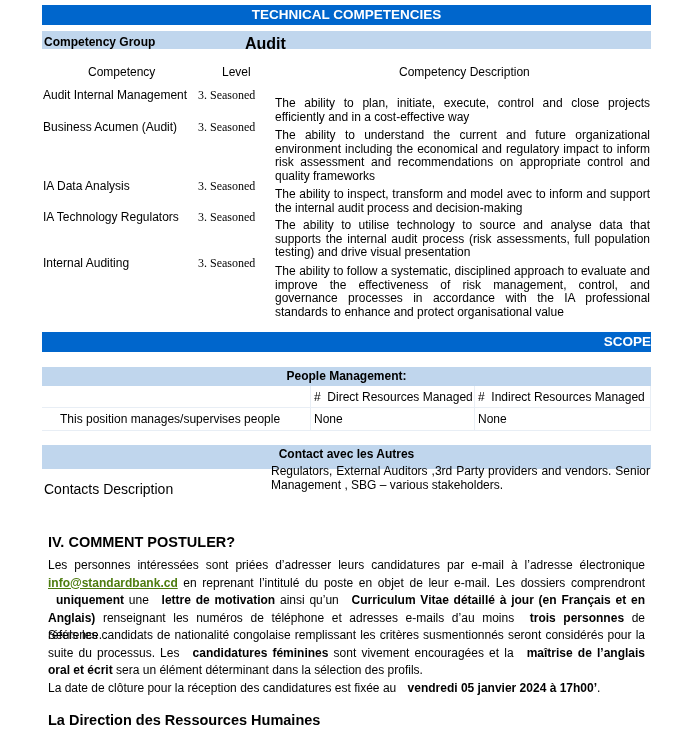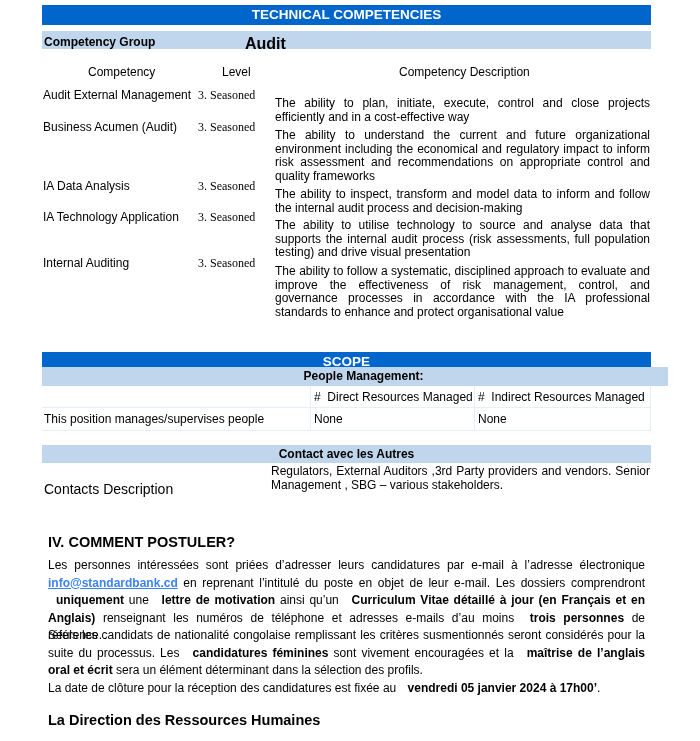--- a/index.html
+++ b/index.html
@@ -15,80 +15,80 @@
   .lightrow {
     position: absolute; left: 42px; width: 609px; background: #c0d6ed;
   }
   .comp-row { position: absolute; left: 43px; width: 608px; font-size: 12px; line-height: 13.6px; }
   .comp-row .name { position: absolute; left: 0; top: 0; width: 150px; }
   .comp-row .level { position: absolute; left: 155px; top: 0; width: 70px; font-family: Liberation Serif, serif; }
   .comp-row .desc { position: absolute; left: 232px; top: 8px; width: 375px; text-align: justify; }
   .hdr { position: absolute; font-size: 12px; }
   .p { position: absolute; left: 48px; width: 597px; font-size: 12px; line-height: 17.5px; text-align: justify; }
   .p b { font-weight: bold; margin-left: 8px; }
-  a.email { color: #3b82f6; text-decoration: underline; font-weight: bold; }
+  a.email { color: #4d7c0f; text-decoration: underline; font-weight: bold; }
   .vline { position: absolute; width: 1px; background: #e8eef5; }
   .hline { position: absolute; height: 1px; background: #e8eef5; }
 </style>
 </head>
 <body>
 
 <div class="band" style="top:5px;">TECHNICAL COMPETENCIES</div>
 <div class="lightrow" style="top:31px;height:18px;">
   <span class="abs" style="left:2px;top:4px;font-weight:bold;font-size:12px;">Competency Group</span>
   <span class="abs" style="left:175px;top:4px;font-weight:bold;font-size:16px;margin-left:28px;">Audit</span>
 </div>
 
 <span class="hdr" style="left:88px;top:65px;text-align:center;">Competency</span>
 <span class="hdr" style="left:222px;top:65px;">Level</span>
 <span class="hdr" style="left:399px;top:65px;">Competency Description</span>
 
 <div class="comp-row" style="top:89px;">
-  <span class="name">Audit External Management</span>
+  <span class="name">Audit Internal Management</span>
   <span class="level">3. Seasoned</span>
   <span class="desc">The ability to plan, initiate, execute, control and close projects efficiently and in a cost-effective way</span>
 </div>
 <div class="comp-row" style="top:121px;">
   <span class="name">Business Acumen (Audit)</span>
   <span class="level">3. Seasoned</span>
   <span class="desc">The ability to understand the current and future organizational environment including the economical and regulatory impact to inform risk assessment and recommendations on appropriate control and quality frameworks</span>
 </div>
 <div class="comp-row" style="top:180px;">
   <span class="name">IA Data Analysis</span>
   <span class="level">3. Seasoned</span>
-  <span class="desc">The ability to inspect, transform and model data to inform and follow the internal audit process and decision-making</span>
+  <span class="desc">The ability to inspect, transform and model avec to inform and support the internal audit process and decision-making</span>
 </div>
 <div class="comp-row" style="top:211px;">
-  <span class="name">IA Technology Application</span>
+  <span class="name">IA Technology Regulators</span>
   <span class="level">3. Seasoned</span>
   <span class="desc">The ability to utilise technology to source and analyse data that supports the internal audit process (risk assessments, full population testing) and drive visual presentation</span>
 </div>
 <div class="comp-row" style="top:257px;">
   <span class="name">Internal Auditing</span>
   <span class="level">3. Seasoned</span>
   <span class="desc">The ability to follow a systematic, disciplined approach to evaluate and improve the effectiveness of risk management, control, and governance processes in accordance with the IA professional standards to enhance and protect organisational value</span>
 </div>
 
-<div class="band" style="top:352px;">SCOPE</div>
+<div class="band" style="top:332px;text-align:right;">SCOPE</div>
 
-<div class="lightrow" style="top:367px;height:19px;text-align:center;line-height:19px;font-weight:bold;font-size:12px;padding-left:17px;">People Management:</div>
+<div class="lightrow" style="top:367px;height:19px;text-align:center;line-height:19px;font-weight:bold;font-size:12px;">People Management:</div>
 
 <div class="hline" style="left:42px;top:407px;width:609px;"></div>
 <div class="hline" style="left:42px;top:430px;width:609px;"></div>
 <div class="vline" style="left:310px;top:386px;height:45px;"></div>
 <div class="vline" style="left:474px;top:386px;height:45px;"></div>
 <div class="vline" style="left:650px;top:386px;height:45px;"></div>
 
 <span class="abs" style="left:314px;top:390px;font-size:12px;white-space:pre;">#  Direct Resources Managed</span>
 <span class="abs" style="left:478px;top:390px;font-size:12px;white-space:pre;">#  Indirect Resources Managed</span>
-<span class="abs" style="left:44px;top:412px;font-size:12px;">This position manages/supervises people</span>
+<span class="abs" style="left:60px;top:412px;font-size:12px;">This position manages/supervises people</span>
 <span class="abs" style="left:314px;top:412px;font-size:12px;">None</span>
 <span class="abs" style="left:478px;top:412px;font-size:12px;">None</span>
 
-<div class="lightrow" style="top:445px;height:18px;text-align:center;line-height:18px;font-weight:bold;font-size:12px;">Contact avec les Autres</div>
+<div class="lightrow" style="top:445px;height:24px;text-align:center;line-height:18px;font-weight:bold;font-size:12px;">Contact avec les Autres</div>
 <span class="abs" style="left:44px;top:481px;font-size:14px;">Contacts Description</span>
 <span class="abs" style="left:271px;top:465px;width:379px;font-size:12px;line-height:13.8px;text-align:justify;">Regulators, External Auditors ,3rd Party providers and vendors. Senior Management , SBG – various stakeholders.</span>
 
 <div class="abs" style="left:48px;top:534px;font-size:14.5px;font-weight:bold;">IV. COMMENT POSTULER?</div>
 
 <div class="p" style="top:557px;"><span>Les personnes intéressées sont priées d’adresser leurs candidatures par e-mail à l’adresse électronique </span><a class="email" href="#">info@standardbank.cd</a><span> en reprenant l’intitulé du poste en objet de leur e-mail. Les dossiers comprendront </span><b>uniquement</b><span> une </span><b>lettre de motivation</b><span> ainsi qu’un </span><b>Curriculum Vitae détaillé à jour (en Français et en Anglais)</b><span> renseignant les numéros de téléphone et adresses e-mails d’au moins </span><b>trois personnes</b><span> de référence.</span></div>
 
 <div class="p" style="top:627px;"><span>Seuls les candidats de nationalité congolaise remplissant les critères susmentionnés seront considérés pour la suite du processus. Les </span><b>candidatures féminines</b><span> sont vivement encouragées et la </span><b>maîtrise de l’anglais oral et écrit</b><span> sera un élément déterminant dans la sélection des profils.</span></div>
 
 <div class="p" style="top:680px;"><span>La date de clôture pour la réception des candidatures est fixée au </span><b>vendredi 05 janvier 2024 à 17h00’</b><span>.</span></div>

